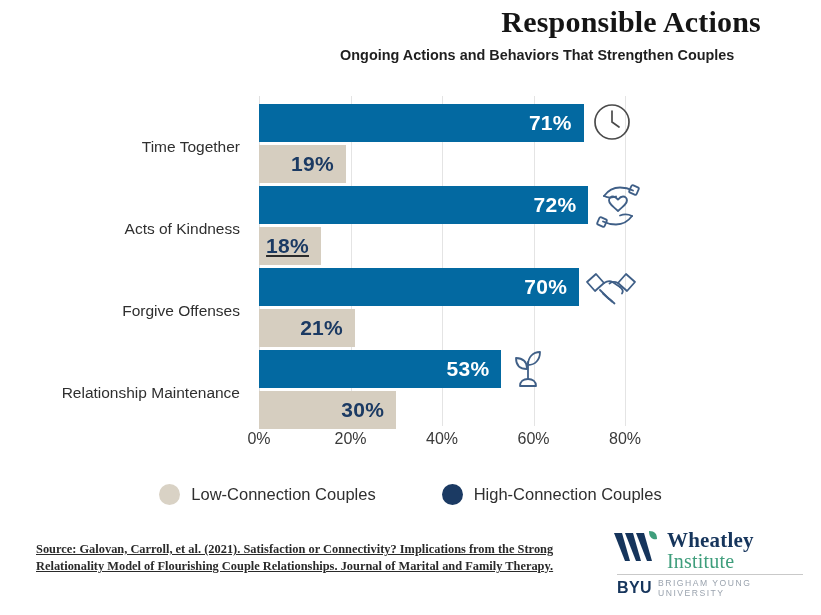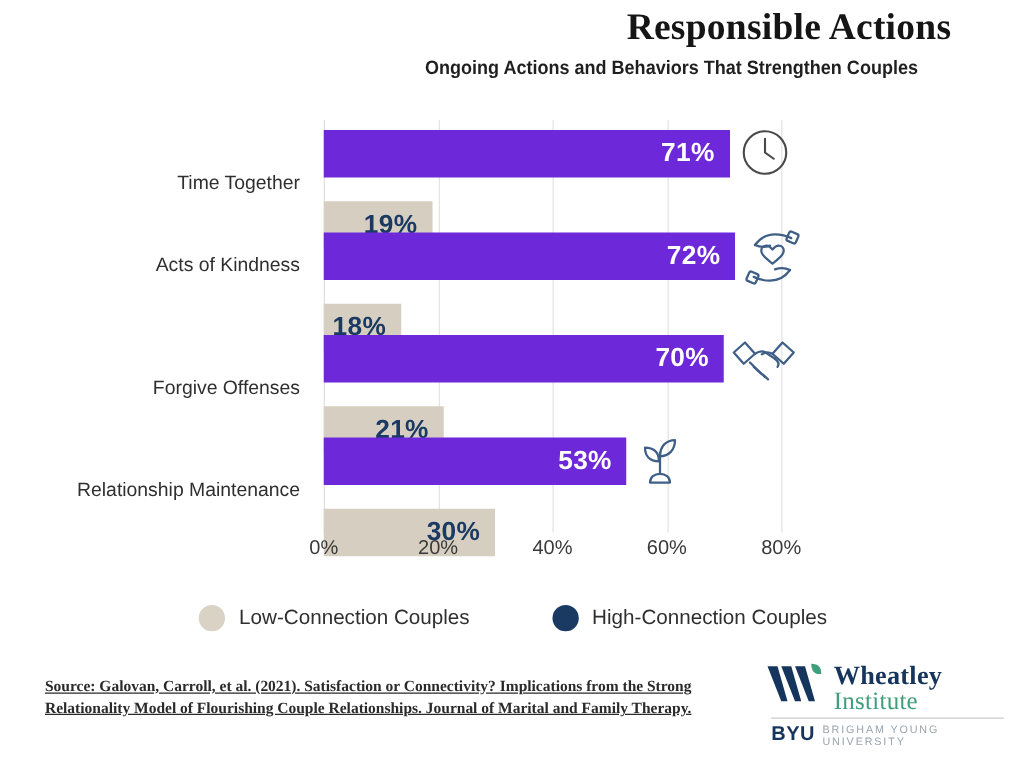--- a/index.html
+++ b/index.html
@@ -101,26 +101,25 @@
   }
   .bar {
     position: absolute;
     height: 38px;
     box-sizing: border-box;
     display: flex;
     align-items: center;
     justify-content: flex-end;
   }
   .bar.high {
-    background: #6d28d9;
+    background: #0369a1;
     align-items: center;
   }
   .bar.low {
     background: #d6cec0;
-    margin-top: 16px;
   }
   .bar-value {
     font-size: 21px;
     font-weight: bold;
     padding-right: 12px;
     letter-spacing: 0.3px;
   }
   .bar.high .bar-value { color: #ffffff; }
   .bar.low  .bar-value { color: #1b3a63; }
 
@@ -257,21 +256,21 @@
 
 <div class="header">
   <div class="chart-title">Responsible Actions</div>
   <div class="chart-subtitle">Ongoing Actions and Behaviors That Strengthen Couples</div>
 </div>
 
 <div class="plot-wrap">
 
   <div class="cat-labels">
       <div class="cat-label" style="top: 42px;">Time Together</div>
-      <div class="cat-label" style="top: 108px;">Acts of Kindness</div>
+      <div class="cat-label" style="top: 124px;">Acts of Kindness</div>
       <div class="cat-label" style="top: 206px;">Forgive Offenses</div>
       <div class="cat-label" style="top: 288px;">Relationship Maintenance</div>
     </div>
 
   <div class="axis-zero"></div>
   <div class="grid-area">
       <div class="gridline" style="left: 91.5px;"></div>
       <div class="gridline" style="left: 183px;"></div>
       <div class="gridline" style="left: 274.5px;"></div>
       <div class="gridline" style="left: 366px;"></div>

